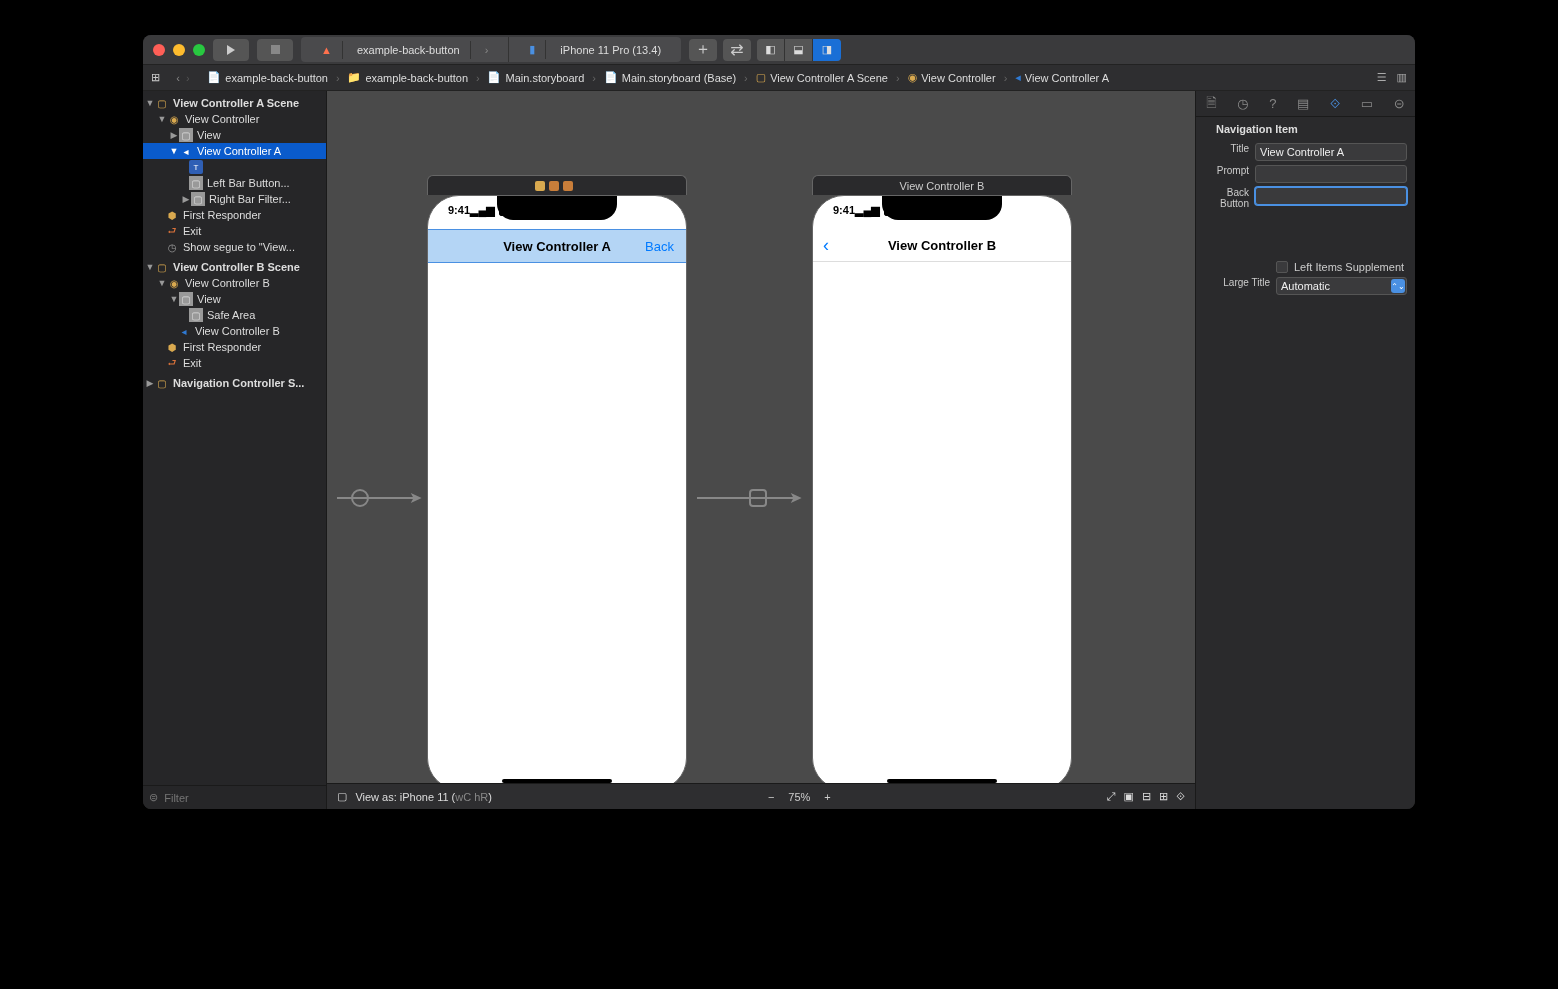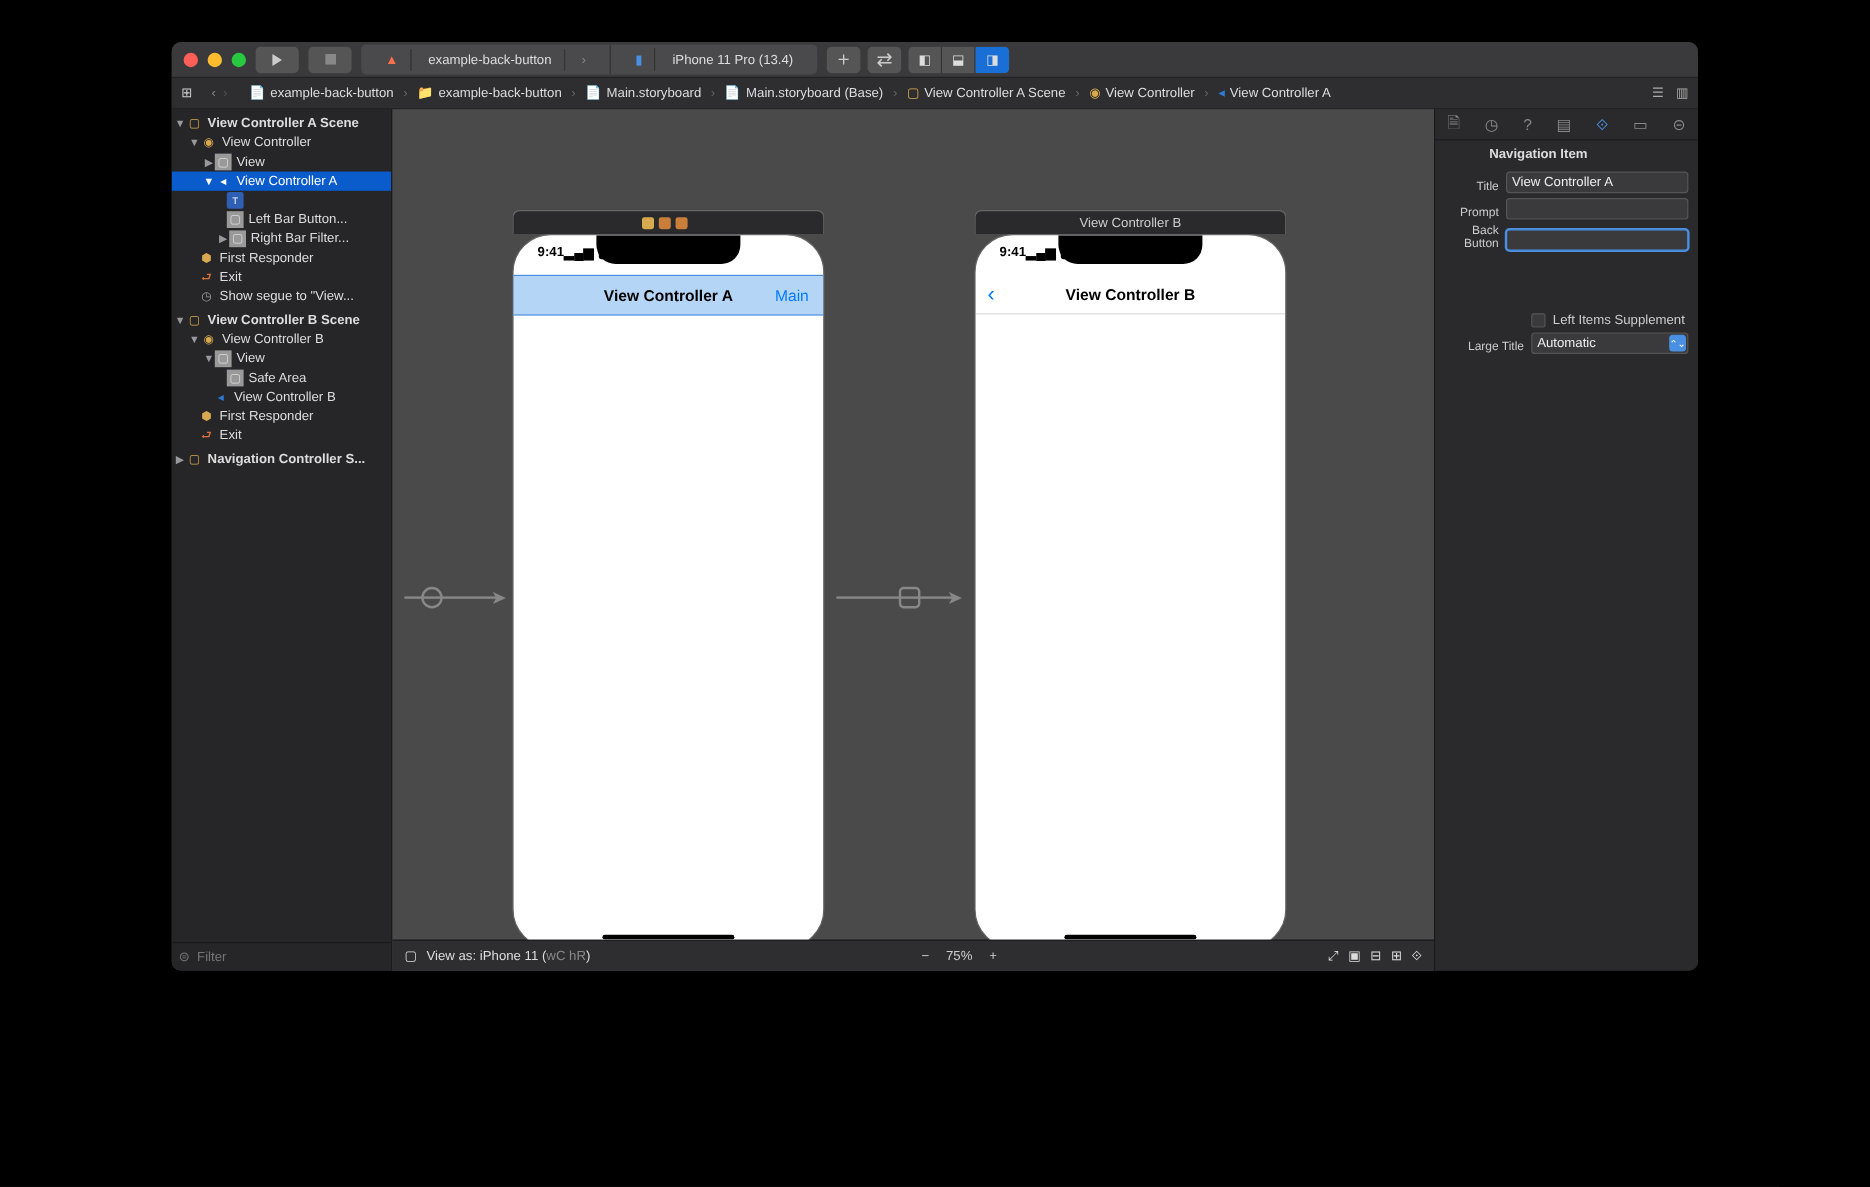--- a/index.html
+++ b/index.html
@@ -51,22 +51,22 @@
 .nav-back { position:absolute; left:10px; color:#007aff; font-size:18px; font-weight:400;}
 .nav-next { position:absolute; right:12px; color:#007aff; font-size:13px; font-weight:400;}
 .home-ind { position:absolute; bottom:6px; left:50%; transform:translateX(-50%); width:110px; height:4px; background:#000; border-radius:3px;}
 .arrow-line { position:absolute; height:2px; background:#888;}
 .arrow-head { position:absolute; color:#888; font-size:16px;}
 .circle-deco{position:absolute;width:18px;height:18px;border:2px solid #888;border-radius:50%}
 .right-panel { width:220px; background:#2a2a2c; border-left:1px solid #1a1a1a; font-size:11px; color:#ccc; display:flex; flex-direction:column;}
 .insp-tabs { height:26px; display:flex; align-items:center; justify-content:space-around; border-bottom:1px solid #1a1a1a; color:#888;}
 .insp-tabs span{font-size:13px;cursor:pointer}
 .insp-tabs .act{color:#4a90e2}
-.section-hdr { padding:6px 20px; font-weight:600; color:#ddd;margin-left:25px;}
-.field-row { display:flex; align-items:flex-end; padding:2px 8px; gap:6px;}
+.section-hdr { padding:6px 20px; font-weight:600; color:#ddd;}
+.field-row { display:flex; align-items:flex-start; padding:2px 8px; gap:6px;}
 .field-label { width:66px; text-align:right; color:#ccc; font-size:10px;}
 .field-input { flex:1; background:#3a3a3c; border:1px solid #555; border-radius:3px; padding:2px 4px; color:#eee; font-size:11px; height:18px;}
 .field-input.focused{border-color:#4a90e2;box-shadow:0 0 0 1px #4a90e2}
 .checkbox-row { display:flex; align-items:center; gap:6px; padding:2px 8px 2px 80px; color:#ccc;margin-top:48px;}
 .checkbox { width:12px; height:12px; background:#3a3a3c; border:1px solid #555; border-radius:2px;}
 .select { flex:1; background:#3a3a3c; border:1px solid #555; border-radius:3px; padding:2px 4px; color:#eee; font-size:11px; height:18px; display:flex; align-items:center; justify-content:space-between;}
 .select .chev{background:#4a90e2;color:#fff;width:14px;height:14px;border-radius:3px;display:flex;align-items:center;justify-content:center;font-size:8px;margin-right:-3px}
 .mini-icons{display:flex;gap:4px}
 .mini-icons span{width:10px;height:10px;border-radius:2px}
 .ic-sq{background:#d9a94f}
@@ -286,21 +286,21 @@
               <span>9:41</span>
               <span style="display:flex;align-items:center;gap:4px">
                 <span>▂▄▆</span>
                 <div class="battery">
                     <div class="battery-fill"></div>
                   </div>
               </span>
             </div>
             <div class="nav-bar-ios selected">
               <span>View Controller A</span>
-              <span class="nav-next">Main</span>
+              <span class="nav-next">Back</span>
             </div>
             <div class="home-ind"></div>
           </div>
         </div>
 
         <div class="phone" style="left:485px;top:84px">
           <div class="phone-label">
             <span>View Controller B</span>
           </div>
           <div class="phone-frame">

